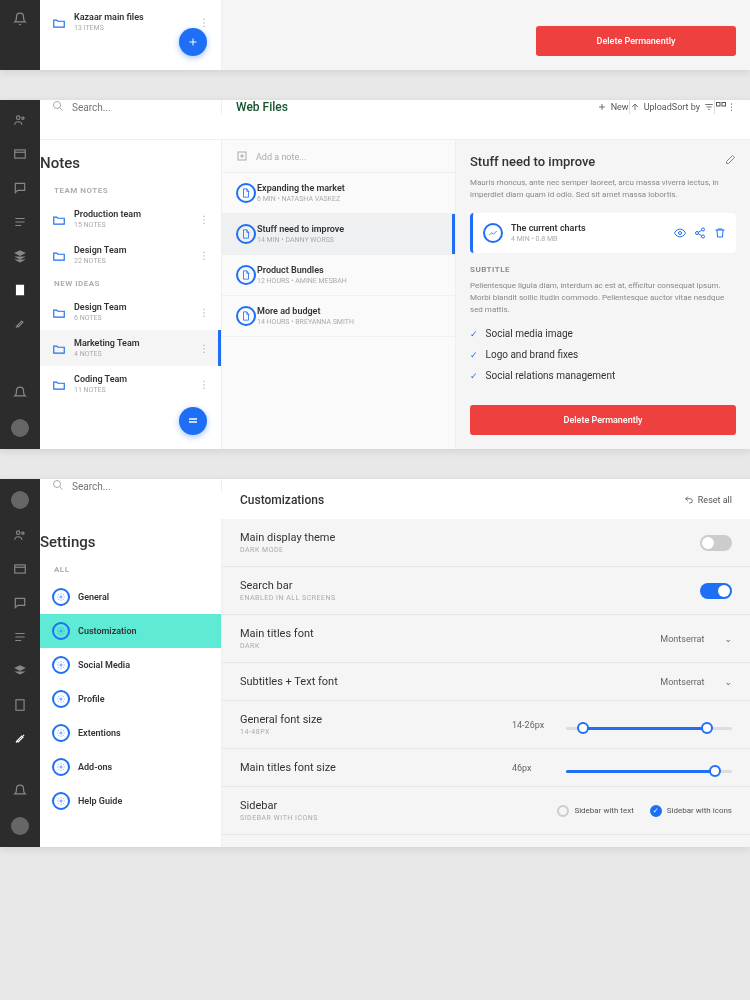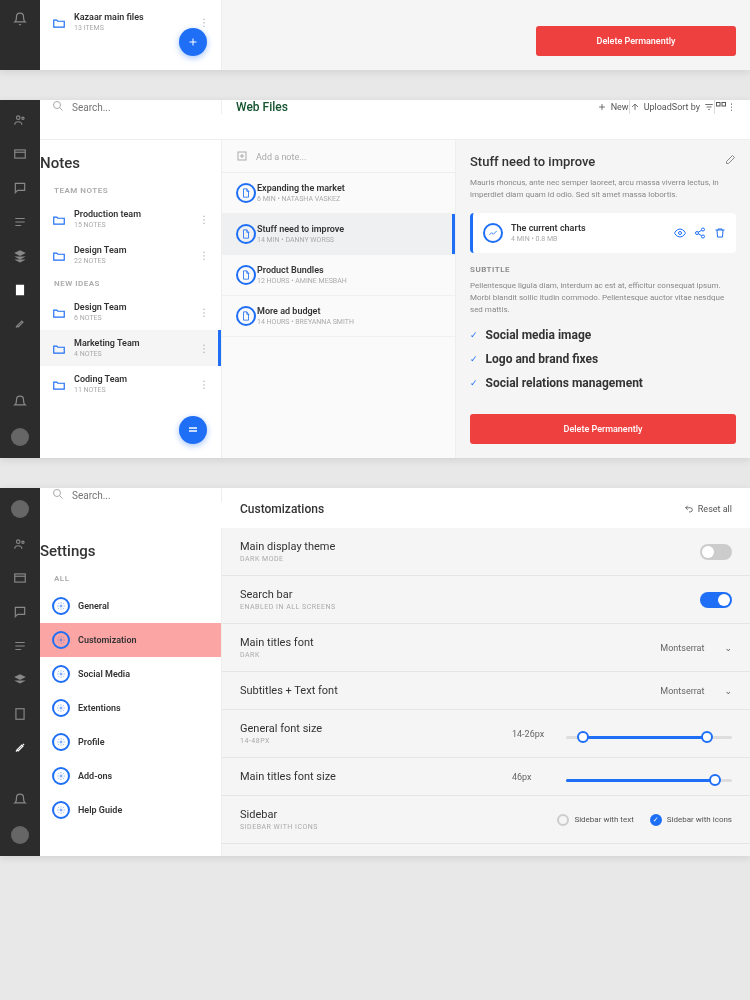--- a/index.html
+++ b/index.html
@@ -45,21 +45,21 @@
 .detail-desc{font-size:8px;color:#888;line-height:1.5;margin-bottom:12px}
 .detail-card{background:#fff;border-radius:4px;padding:10px;display:flex;align-items:center;gap:8px;margin-bottom:12px;border-left:3px solid #1e6ff5}
 .detail-card-info{flex:1}
 .detail-card-title{font-size:9px;font-weight:600;color:#333}
 .detail-card-meta{font-size:7px;color:#aaa;margin-top:2px}
 .detail-card-actions{display:flex;gap:8px;color:#1e6ff5}
 .detail-subtitle{font-size:8px;font-weight:600;color:#888;letter-spacing:0.5px;margin-bottom:6px}
 .checklist{display:flex;flex-direction:column;gap:10px;margin-top:12px}
 .check-item{display:flex;align-items:center;gap:8px}
 .check-mk{color:#1e6ff5;font-size:9px}
-.check-txt{font-size:12px;color:#333;font-weight:700}
+.check-txt{font-size:10px;color:#333;font-weight:400}
 .btn-danger{background:#ef4040;color:#fff;border:none;padding:10px;font-size:9px;font-weight:500;border-radius:3px;cursor:pointer;width:100%;margin-top:24px}
 .settings-col{width:182px;border-right:1px solid #eee}
 .settings-main{flex:1;background:#f5f5f5}
 .settings-hdr{display:flex;justify-content:space-between;align-items:center;padding:14px 18px;border-bottom:1px solid #e5e5e5;background:#fff}
 .settings-hdr-title{font-size:12px;font-weight:500;color:#333}
 .reset-btn{font-size:9px;color:#555;display:flex;align-items:center;gap:4px;cursor:pointer}
 .setting-row{padding:12px 18px;border-bottom:1px solid #e5e5e5;display:flex;align-items:center;justify-content:space-between}
 .setting-lbl{font-size:11px;color:#333}
 .setting-sub{font-size:7px;color:#aaa;margin-top:2px;letter-spacing:0.5px}
 .toggle{width:32px;height:16px;border-radius:10px;background:#ccc;position:relative;cursor:pointer}
@@ -72,21 +72,21 @@
 .slider-val{font-size:9px;color:#666;min-width:44px}
 .slider{flex:1;height:3px;background:#ddd;border-radius:2px;position:relative}
 .slider-fill{position:absolute;height:100%;background:#1e6ff5;border-radius:2px}
 .slider-thumb{position:absolute;width:12px;height:12px;border-radius:50%;background:#fff;border:2px solid #1e6ff5;top:-5px;transform:translateX(-50%)}
 .radio-group{display:flex;gap:16px;font-size:8px;color:#555}
 .radio-opt{display:flex;align-items:center;gap:5px}
 .radio-circ{width:12px;height:12px;border-radius:50%;border:2px solid #ccc}
 .radio-circ.checked{border-color:#1e6ff5;background:#1e6ff5;display:flex;align-items:center;justify-content:center}
 .radio-circ.checked::after{content:'✓';color:#fff;font-size:7px}
 .set-item{display:flex;align-items:center;padding:8px 12px;gap:8px;cursor:pointer;position:relative}
-.set-item.active{background:#fca5a5}
+.set-item.active{background:#5eead4}
 .set-ico{width:18px;height:18px;border:2px solid #1e6ff5;border-radius:50%;display:flex;align-items:center;justify-content:center;flex-shrink:0}
 .set-ico svg{width:8px;height:8px;color:#1e6ff5}
 .set-name{font-size:9px;font-weight:600;color:#333}
 .panel1{height:70px;overflow:hidden}
 .panel1 .content{padding:0}
 .p1-row{display:flex;height:100%}
 .p1-left{width:182px;border-right:1px solid #eee;padding:4px 0;position:relative}
 .p1-right{flex:1;background:#f5f5f5;display:flex;align-items:flex-end;justify-content:flex-end;padding:14px}
 .icon-svg{width:14px;height:14px}
 </style>
@@ -497,30 +497,30 @@
               </div>
               <div class="set-name">Social Media</div>
             </div>
             <div class="set-item">
               <div class="set-ico">
                 <svg viewBox="0 0 24 24" fill="none" stroke="currentColor" stroke-width="2">
                   <circle cx="12" cy="12" r="3"></circle>
                   <path d="M12 1v3M12 20v3M4.2 4.2l2.1 2.1M17.7 17.7l2.1 2.1M1 12h3M20 12h3M4.2 19.8l2.1-2.1M17.7 6.3l2.1-2.1"></path>
                 </svg>
               </div>
-              <div class="set-name">Extentions</div>
+              <div class="set-name">Profile</div>
             </div>
             <div class="set-item">
               <div class="set-ico">
                 <svg viewBox="0 0 24 24" fill="none" stroke="currentColor" stroke-width="2">
                   <circle cx="12" cy="12" r="3"></circle>
                   <path d="M12 1v3M12 20v3M4.2 4.2l2.1 2.1M17.7 17.7l2.1 2.1M1 12h3M20 12h3M4.2 19.8l2.1-2.1M17.7 6.3l2.1-2.1"></path>
                 </svg>
               </div>
-              <div class="set-name">Profile</div>
+              <div class="set-name">Extentions</div>
             </div>
             <div class="set-item">
               <div class="set-ico">
                 <svg viewBox="0 0 24 24" fill="none" stroke="currentColor" stroke-width="2">
                   <circle cx="12" cy="12" r="3"></circle>
                   <path d="M12 1v3M12 20v3M4.2 4.2l2.1 2.1M17.7 17.7l2.1 2.1M1 12h3M20 12h3M4.2 19.8l2.1-2.1M17.7 6.3l2.1-2.1"></path>
                 </svg>
               </div>
               <div class="set-name">Add-ons</div>
             </div>

